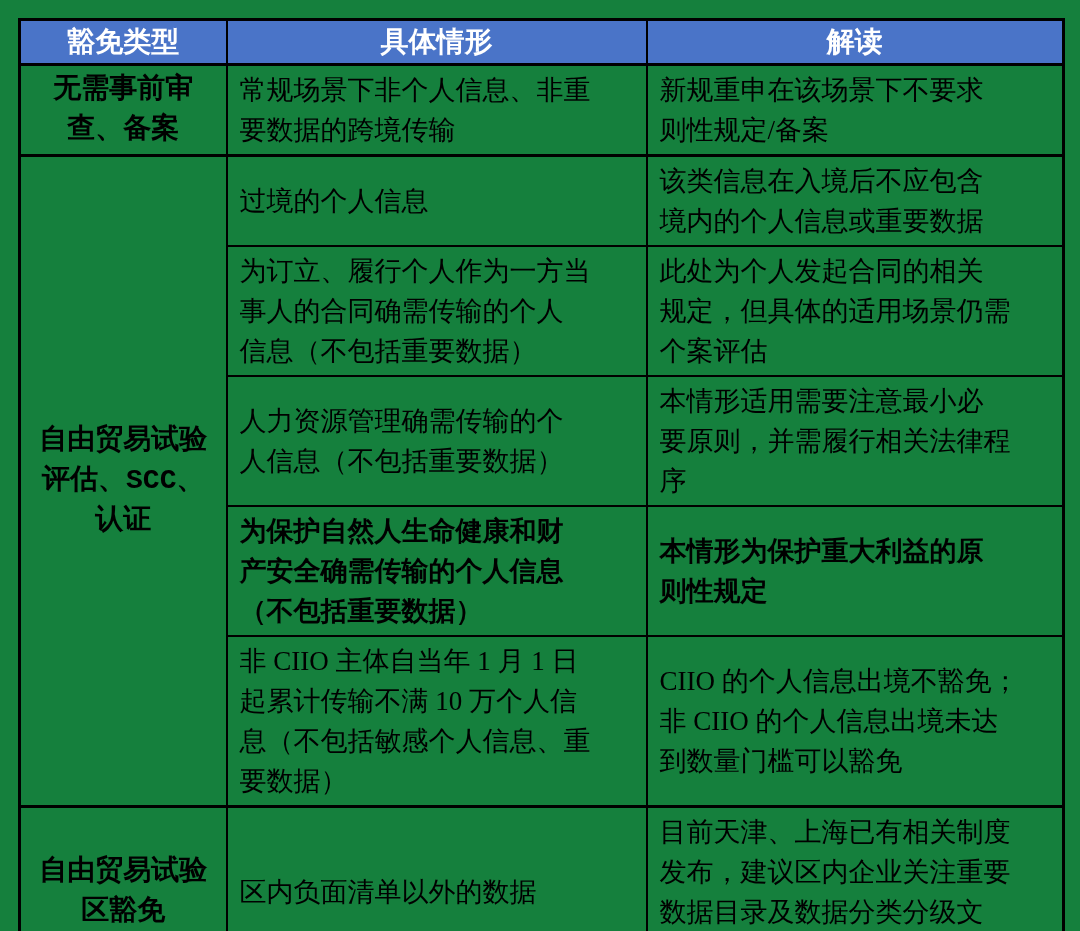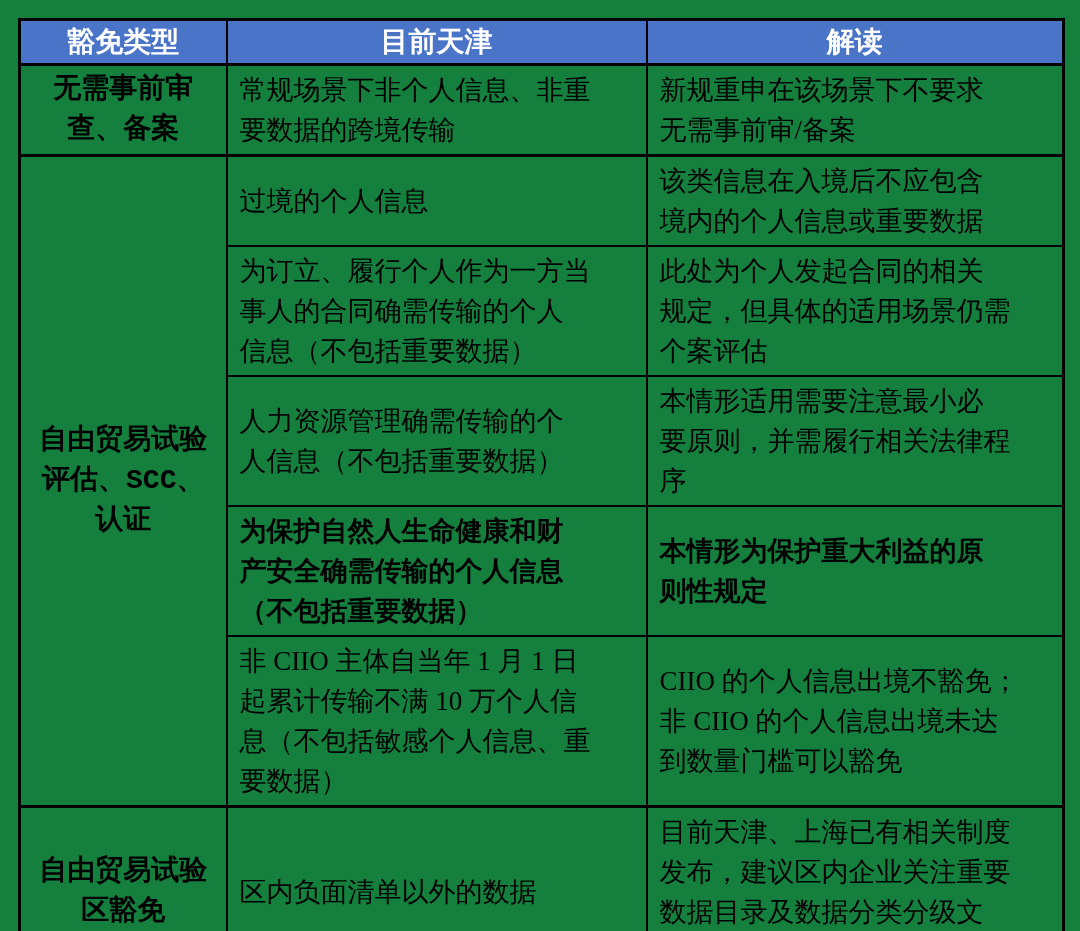--- a/index.html
+++ b/index.html
@@ -78,32 +78,32 @@
 <div class="page">
   <table class="exemption-table">
     <colgroup>
       <col class="c1">
         <col class="c2">
         <col class="c3">
     </colgroup>
     <thead>
       <tr>
         <th class="hdr">豁免类型</th>
-        <th class="hdr">目前天津</th>
+        <th class="hdr">具体情形</th>
         <th class="hdr">解读</th>
       </tr>
     </thead>
     <tbody>
       <tr class="row-h1">
         <td class="type-cell sec-bottom">无需事前审
 查、备案</td>
         <td class="text-cell sec-bottom">常规场景下非个人信息、非重
 要数据的跨境传输</td>
         <td class="text-cell sec-bottom">新规重申在该场景下不要求
-无需事前审/备案</td>
+则性规定/备案</td>
       </tr>
       <tr class="row-h2">
         <td class="type-cell sec-bottom" rowspan="5">自由贸易试验
 评估、SCC、
 认证</td>
         <td class="text-cell">过境的个人信息</td>
         <td class="text-cell">该类信息在入境后不应包含
 境内的个人信息或重要数据</td>
       </tr>
       <tr class="row-h3">

